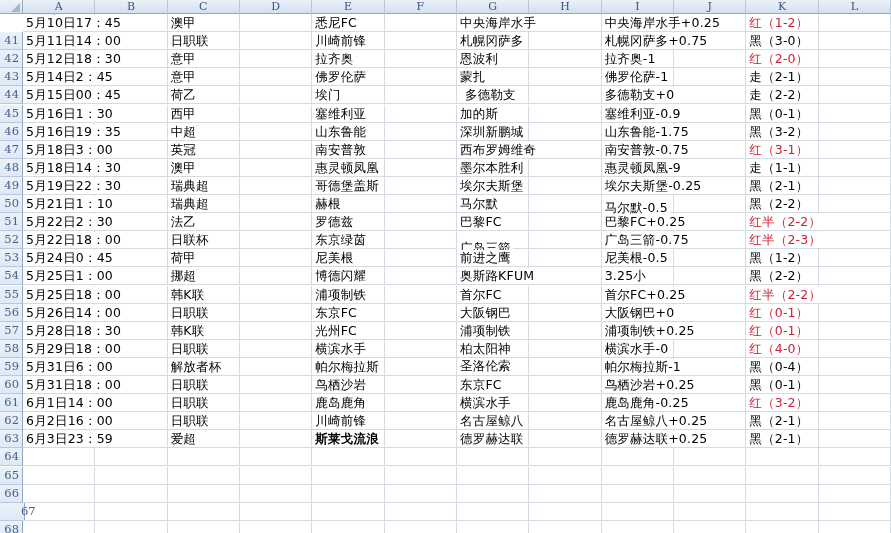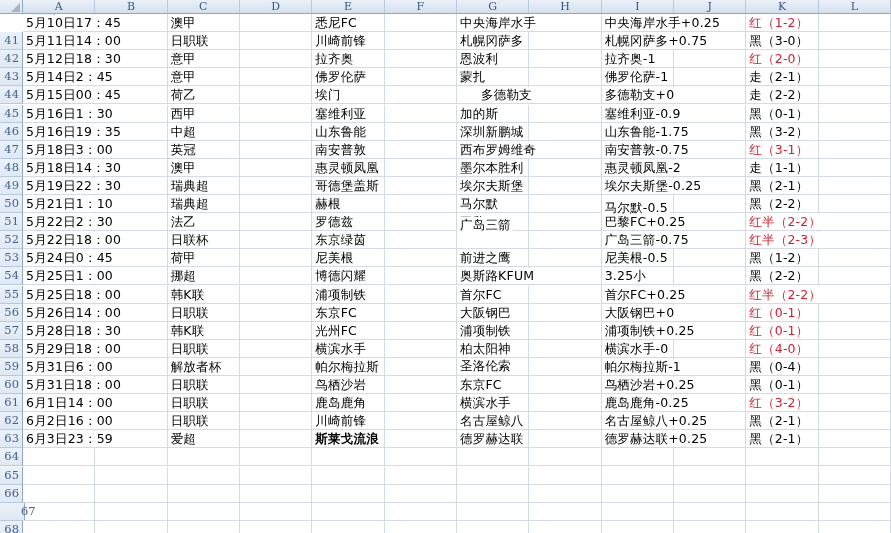--- a/index.html
+++ b/index.html
@@ -198,21 +198,21 @@
       <div class="cell" style="left: 384.667px; top: 86.4px; width: 72.3333px; height: 18.1px;"></div>
       <div class="cell" style="left: 457px; top: 86.4px; width: 72.3333px; height: 18.1px;"></div>
       <div class="cell" style="left: 529.333px; top: 86.4px; width: 72.3333px; height: 18.1px;"></div>
       <div class="cell" style="left: 601.667px; top: 86.4px; width: 72.3333px; height: 18.1px;"></div>
       <div class="cell" style="left: 674px; top: 86.4px; width: 72.3333px; height: 18.1px;"></div>
       <div class="cell" style="left: 746.333px; top: 86.4px; width: 72.3333px; height: 18.1px;"></div>
       <div class="cell" style="left: 818.667px; top: 86.4px; width: 72.3333px; height: 18.1px;"></div>
       <div class="ctext" style="left: 23px; top: 87.4px;">5月15日00：45</div>
       <div class="ctext" style="left: 167.667px; top: 87.4px;">荷乙</div>
       <div class="ctext" style="left: 312.333px; top: 87.4px;">埃门</div>
-      <div class="ctext" style="left: 478px; top: 87.4px;">多德勒支</div>
+      <div class="ctext" style="left: 462px; top: 87.4px;">多德勒支</div>
       <div class="ctext" style="left: 601.667px; top: 87.4px;">多德勒支+0</div>
       <div class="ctext" style="left: 746.333px; top: 87.4px;">走（2-2）</div>
       <div class="cell" style="left: 23px; top: 104.5px; width: 72.3333px; height: 18.1px;"></div>
       <div class="cell" style="left: 95.3333px; top: 104.5px; width: 72.3333px; height: 18.1px;"></div>
       <div class="cell" style="left: 167.667px; top: 104.5px; width: 72.3333px; height: 18.1px;"></div>
       <div class="cell" style="left: 240px; top: 104.5px; width: 72.3333px; height: 18.1px;"></div>
       <div class="cell" style="left: 312.333px; top: 104.5px; width: 72.3333px; height: 18.1px;"></div>
       <div class="cell" style="left: 384.667px; top: 104.5px; width: 72.3333px; height: 18.1px;"></div>
       <div class="cell" style="left: 457px; top: 104.5px; width: 72.3333px; height: 18.1px;"></div>
       <div class="cell" style="left: 529.333px; top: 104.5px; width: 72.3333px; height: 18.1px;"></div>
@@ -271,21 +271,21 @@
       <div class="cell" style="left: 457px; top: 158.8px; width: 72.3333px; height: 18.1px;"></div>
       <div class="cell" style="left: 529.333px; top: 158.8px; width: 72.3333px; height: 18.1px;"></div>
       <div class="cell" style="left: 601.667px; top: 158.8px; width: 72.3333px; height: 18.1px;"></div>
       <div class="cell" style="left: 674px; top: 158.8px; width: 72.3333px; height: 18.1px;"></div>
       <div class="cell" style="left: 746.333px; top: 158.8px; width: 72.3333px; height: 18.1px;"></div>
       <div class="cell" style="left: 818.667px; top: 158.8px; width: 72.3333px; height: 18.1px;"></div>
       <div class="ctext" style="left: 23px; top: 159.8px;">5月18日14：30</div>
       <div class="ctext" style="left: 167.667px; top: 159.8px;">澳甲</div>
       <div class="ctext" style="left: 312.333px; top: 159.8px;">惠灵顿凤凰</div>
       <div class="ctext" style="left: 457px; top: 159.8px;">墨尔本胜利</div>
-      <div class="ctext" style="left: 601.667px; top: 159.8px;">惠灵顿凤凰-2</div>
+      <div class="ctext" style="left: 601.667px; top: 159.8px;">惠灵顿凤凰-9</div>
       <div class="ctext" style="left: 746.333px; top: 159.8px;">走（1-1）</div>
       <div class="cell" style="left: 23px; top: 176.9px; width: 72.3333px; height: 18.1px;"></div>
       <div class="cell" style="left: 95.3333px; top: 176.9px; width: 72.3333px; height: 18.1px;"></div>
       <div class="cell" style="left: 167.667px; top: 176.9px; width: 72.3333px; height: 18.1px;"></div>
       <div class="cell" style="left: 240px; top: 176.9px; width: 72.3333px; height: 18.1px;"></div>
       <div class="cell" style="left: 312.333px; top: 176.9px; width: 72.3333px; height: 18.1px;"></div>
       <div class="cell" style="left: 384.667px; top: 176.9px; width: 72.3333px; height: 18.1px;"></div>
       <div class="cell" style="left: 457px; top: 176.9px; width: 72.3333px; height: 18.1px;"></div>
       <div class="cell" style="left: 529.333px; top: 176.9px; width: 72.3333px; height: 18.1px;"></div>
       <div class="cell" style="left: 601.667px; top: 176.9px; width: 72.3333px; height: 18.1px;"></div>
@@ -342,21 +342,21 @@
       <div class="cell" style="left: 384.667px; top: 231.2px; width: 72.3333px; height: 18.1px;"></div>
       <div class="cell" style="left: 457px; top: 231.2px; width: 72.3333px; height: 18.1px;"></div>
       <div class="cell" style="left: 529.333px; top: 231.2px; width: 72.3333px; height: 18.1px;"></div>
       <div class="cell" style="left: 601.667px; top: 231.2px; width: 72.3333px; height: 18.1px;"></div>
       <div class="cell" style="left: 674px; top: 231.2px; width: 72.3333px; height: 18.1px;"></div>
       <div class="cell" style="left: 746.333px; top: 231.2px; width: 72.3333px; height: 18.1px;"></div>
       <div class="cell" style="left: 818.667px; top: 231.2px; width: 72.3333px; height: 18.1px;"></div>
       <div class="ctext" style="left: 23px; top: 232.2px;">5月22日18：00</div>
       <div class="ctext" style="left: 167.667px; top: 232.2px;">日联杯</div>
       <div class="ctext" style="left: 312.333px; top: 232.2px;">东京绿茵</div>
-      <div class="ctext" style="left: 457px; top: 217px;">广岛三箭</div>
+      <div class="ctext" style="left: 457px; top: 240px;">广岛三箭</div>
       <div class="ctext" style="left: 601.667px; top: 232.2px;">广岛三箭-0.75</div>
       <div class="ctext red" style="left: 746.333px; top: 232.2px;">红半（2-3）</div>
       <div class="cell" style="left: 23px; top: 249.3px; width: 72.3333px; height: 18.1px;"></div>
       <div class="cell" style="left: 95.3333px; top: 249.3px; width: 72.3333px; height: 18.1px;"></div>
       <div class="cell" style="left: 167.667px; top: 249.3px; width: 72.3333px; height: 18.1px;"></div>
       <div class="cell" style="left: 240px; top: 249.3px; width: 72.3333px; height: 18.1px;"></div>
       <div class="cell" style="left: 312.333px; top: 249.3px; width: 72.3333px; height: 18.1px;"></div>
       <div class="cell" style="left: 384.667px; top: 249.3px; width: 72.3333px; height: 18.1px;"></div>
       <div class="cell" style="left: 457px; top: 249.3px; width: 72.3333px; height: 18.1px;"></div>
       <div class="cell" style="left: 529.333px; top: 249.3px; width: 72.3333px; height: 18.1px;"></div>

